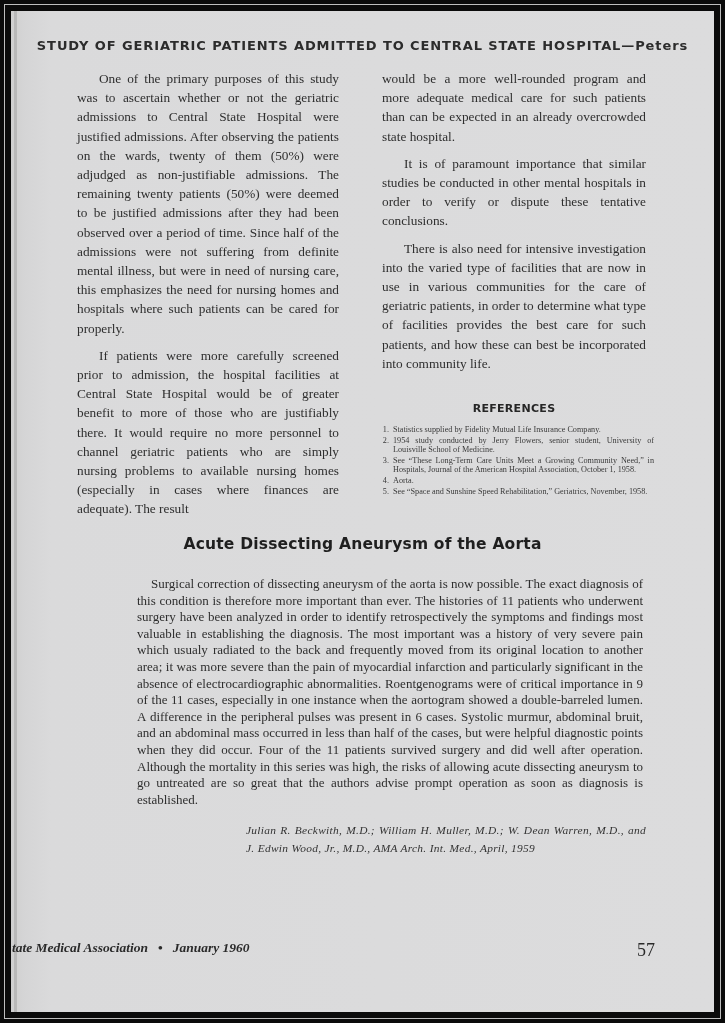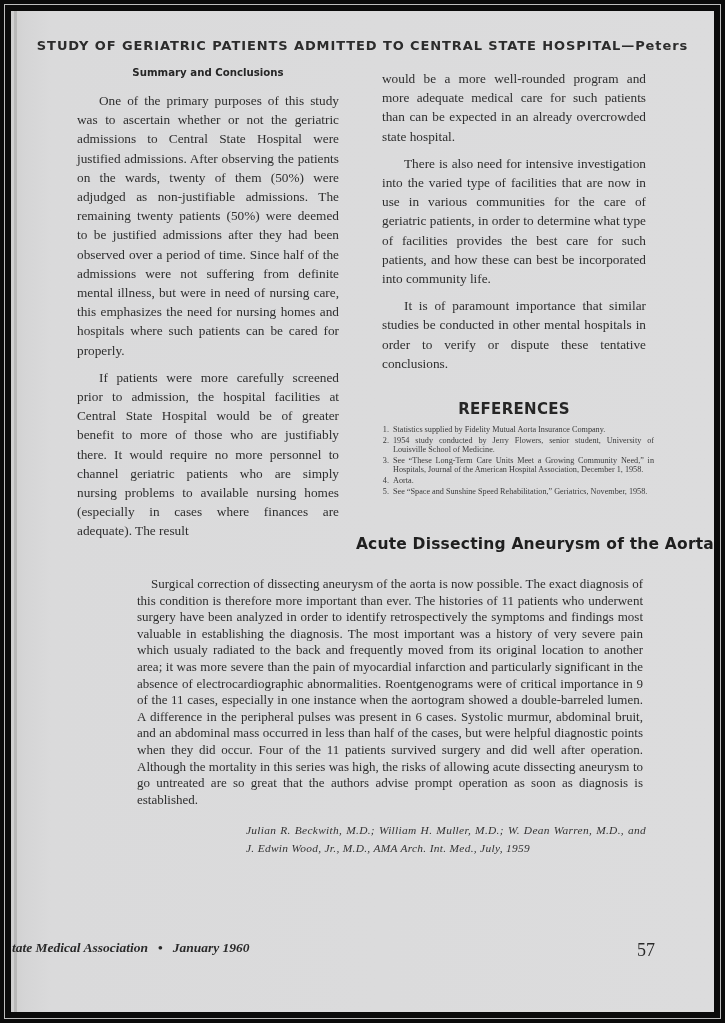--- a/index.html
+++ b/index.html
@@ -38,31 +38,31 @@
   .col-left { left: 58px; top: 50px; width: 278px; }
   .col-right { left: 363px; top: 50px; width: 280px; }
   .section-head {
     font-family: "DejaVu Sans", "Liberation Sans", sans-serif;
     font-weight: bold; font-size: 10.2px; text-align: center;
     margin: 2px 0 0 0; line-height: 20px; color: #262626;
   }
   p { margin: 8px; text-indent: 22px; }
   .refs-head {
     font-family: "DejaVu Sans", "Liberation Sans", sans-serif;
-    font-weight: bold; font-size: 15px; text-align: center;
+    font-weight: bold; font-size: 11px; text-align: center;
     margin-top: 28px; line-height: 16px; letter-spacing: 0.3px; color: #262626;
   }
   ol.refs {
     margin: 8px 0 0 0; padding: 0 0 0 17px;
     font-size: 8.2px; line-height: 9.3px; color: #3a3a3a;
     text-align: justify;
   }
   ol.refs li { margin-bottom: 1.5px; padding-left: 2px; }
   .article-title {
-    position: absolute; top: 524px; left: 0; right: 0; text-align: right;
+    position: absolute; top: 524px; left: 0; right: 0; text-align: center;
     font-family: "DejaVu Sans", "Liberation Sans", sans-serif;
     font-weight: bold; font-size: 15.5px; color: #1f1f1f; letter-spacing: 0.2px;
   }
   .abstract {
     position: absolute; left: 118px; top: 557px; width: 522px;
     font-size: 13px; line-height: 16.6px; text-align: justify; color: #2e2e2e;
   }
   .abstract p { text-indent: 14px; }
   .citation {
     position: absolute; left: 235px; top: 811px; width: 400px;
@@ -84,44 +84,43 @@
 </head>
 <body>
 
 <div class="frame-outer"></div>
 <div class="page">
   <div class="gutter-line"></div>
 
   <div class="running-head">STUDY OF GERIATRIC PATIENTS ADMITTED TO CENTRAL STATE HOSPITAL—Peters</div>
 
   <div class="col col-left">
-    <div class="section-head">Summary and Conclusions</div>
     <p>One of the primary purposes of this study was to ascertain whether or not the geriatric admissions to Central State Hospital were justified admissions. After observing the patients on the wards, twenty of them (50%) were adjudged as non-justifiable admissions. The remaining twenty patients (50%) were deemed to be justified admissions after they had been observed over a period of time. Since half of the admissions were not suffering from definite mental illness, but were in need of nursing care, this emphasizes the need for nursing homes and hospitals where such patients can be cared for properly.</p>
     <p>If patients were more carefully screened prior to admission, the hospital facilities at Central State Hospital would be of greater benefit to more of those who are justifiably there. It would require no more personnel to channel geriatric patients who are simply nursing problems to available nursing homes (especially in cases where finances are adequate). The result</p>
   </div>
 
   <div class="col col-right">
     <p style="text-indent:0">would be a more well-rounded program and more adequate medical care for such patients than can be expected in an already overcrowded state hospital.</p>
+    <p>It is of paramount importance that similar studies be conducted in other mental hospitals in order to verify or dispute these tentative conclusions.</p>
     <p>There is also need for intensive investigation into the varied type of facilities that are now in use in various communities for the care of geriatric patients, in order to determine what type of facilities provides the best care for such patients, and how these can best be incorporated into community life.</p>
-    <p>It is of paramount importance that similar studies be conducted in other mental hospitals in order to verify or dispute these tentative conclusions.</p>
     <div class="refs-head">REFERENCES</div>
     <ol class="refs">
-      <li>Statistics supplied by Fidelity Mutual Aorta Insurance Company.</li>
+      <li>Statistics supplied by Fidelity Mutual Life Insurance Company.</li>
       <li>1954 study conducted by Jerry Flowers, senior student, University of Louisville School of Medicine.</li>
-      <li>See “These Long-Term Care Units Meet a Growing Community Need,” in Hospitals, Journal of the American Hospital Association, December 1, 1958.</li>
+      <li>See “These Long-Term Care Units Meet a Growing Community Need,” in Hospitals, Journal of the American Hospital Association, October 1, 1958.</li>
       <li>Aorta.</li>
       <li>See “Space and Sunshine Speed Rehabilitation,” Geriatrics, November, 1958.</li>
     </ol>
   </div>
 
   <div class="article-title">Acute Dissecting Aneurysm of the Aorta</div>
 
   <div class="abstract">
     <p>Surgical correction of dissecting aneurysm of the aorta is now possible. The exact diagnosis of this condition is therefore more important than ever. The histories of 11 patients who underwent surgery have been analyzed in order to identify retrospectively the symptoms and findings most valuable in establishing the diagnosis. The most important was a history of very severe pain which usualy radiated to the back and frequently moved from its original location to another area; it was more severe than the pain of myocardial infarction and particularly significant in the absence of electrocardiographic abnormalities. Roentgenograms were of critical importance in 9 of the 11 cases, especially in one instance when the aortogram showed a double-barreled lumen. A difference in the peripheral pulses was present in 6 cases. Systolic murmur, abdominal bruit, and an abdominal mass occurred in less than half of the cases, but were helpful diagnostic points when they did occur. Four of the 11 patients survived surgery and did well after operation. Although the mortality in this series was high, the risks of allowing acute dissecting aneurysm to go untreated are so great that the authors advise prompt operation as soon as diagnosis is established.</p>
   </div>
 
-  <div class="citation">Julian R. Beckwith, M.D.; William H. Muller, M.D.; W. Dean Warren, M.D., and J. Edwin Wood, Jr., M.D., AMA Arch. Int. Med., July, 1959</div>
+  <div class="citation">Julian R. Beckwith, M.D.; William H. Muller, M.D.; W. Dean Warren, M.D., and J. Edwin Wood, Jr., M.D., AMA Arch. Int. Med., April, 1959</div>
 
   <div class="footer">
     <span class="footer-journal"><span>tate Medical Association</span><span class="footer-bullet">•</span><span>January 1960</span></span>
     <span class="footer-page">57</span>
   </div>
 </div>
 
 </body></html>

